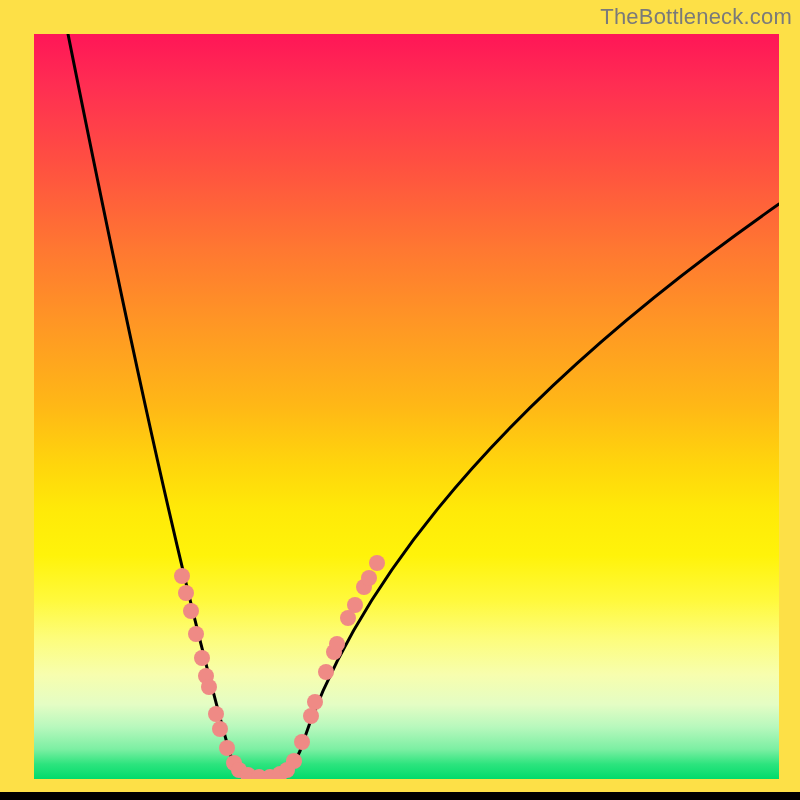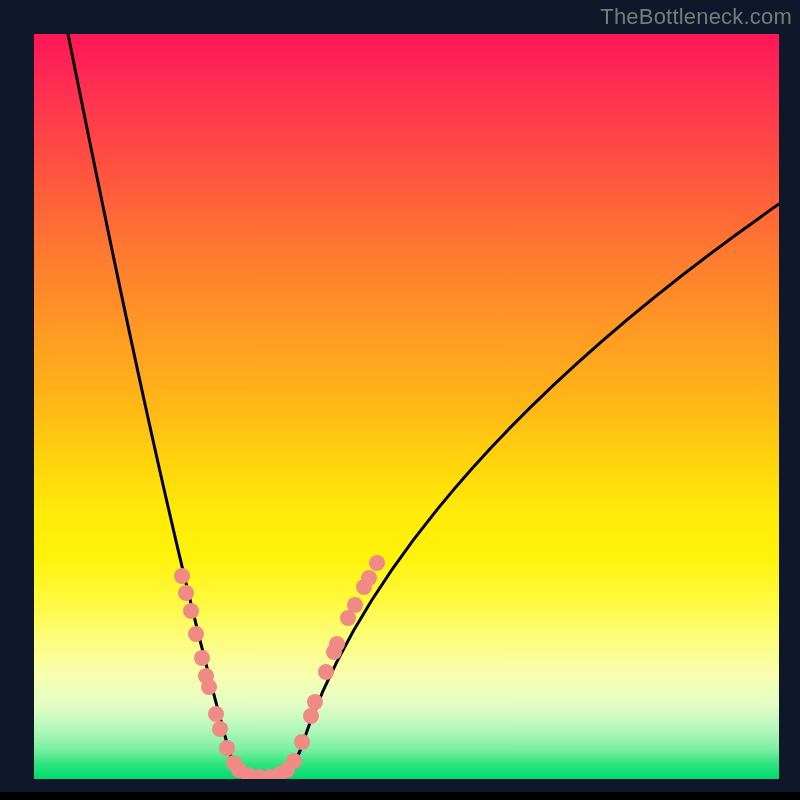--- a/index.html
+++ b/index.html
@@ -8,21 +8,21 @@
     width: 800px;
     height: 800px;
     background: #000;
     overflow: hidden;
     font-family: Arial, Helvetica, sans-serif;
   }
   .outer {
     position: relative;
     width: 800px;
     height: 792px;
-    background: #0f172a;
+    background: #fde047;
   }
   .watermark {
     position: absolute;
     top: 4px;
     right: 8px;
     color: #7a7a7a;
     font-size: 22px;
     font-weight: 500;
     letter-spacing: 0.2px;
     z-index: 10;

